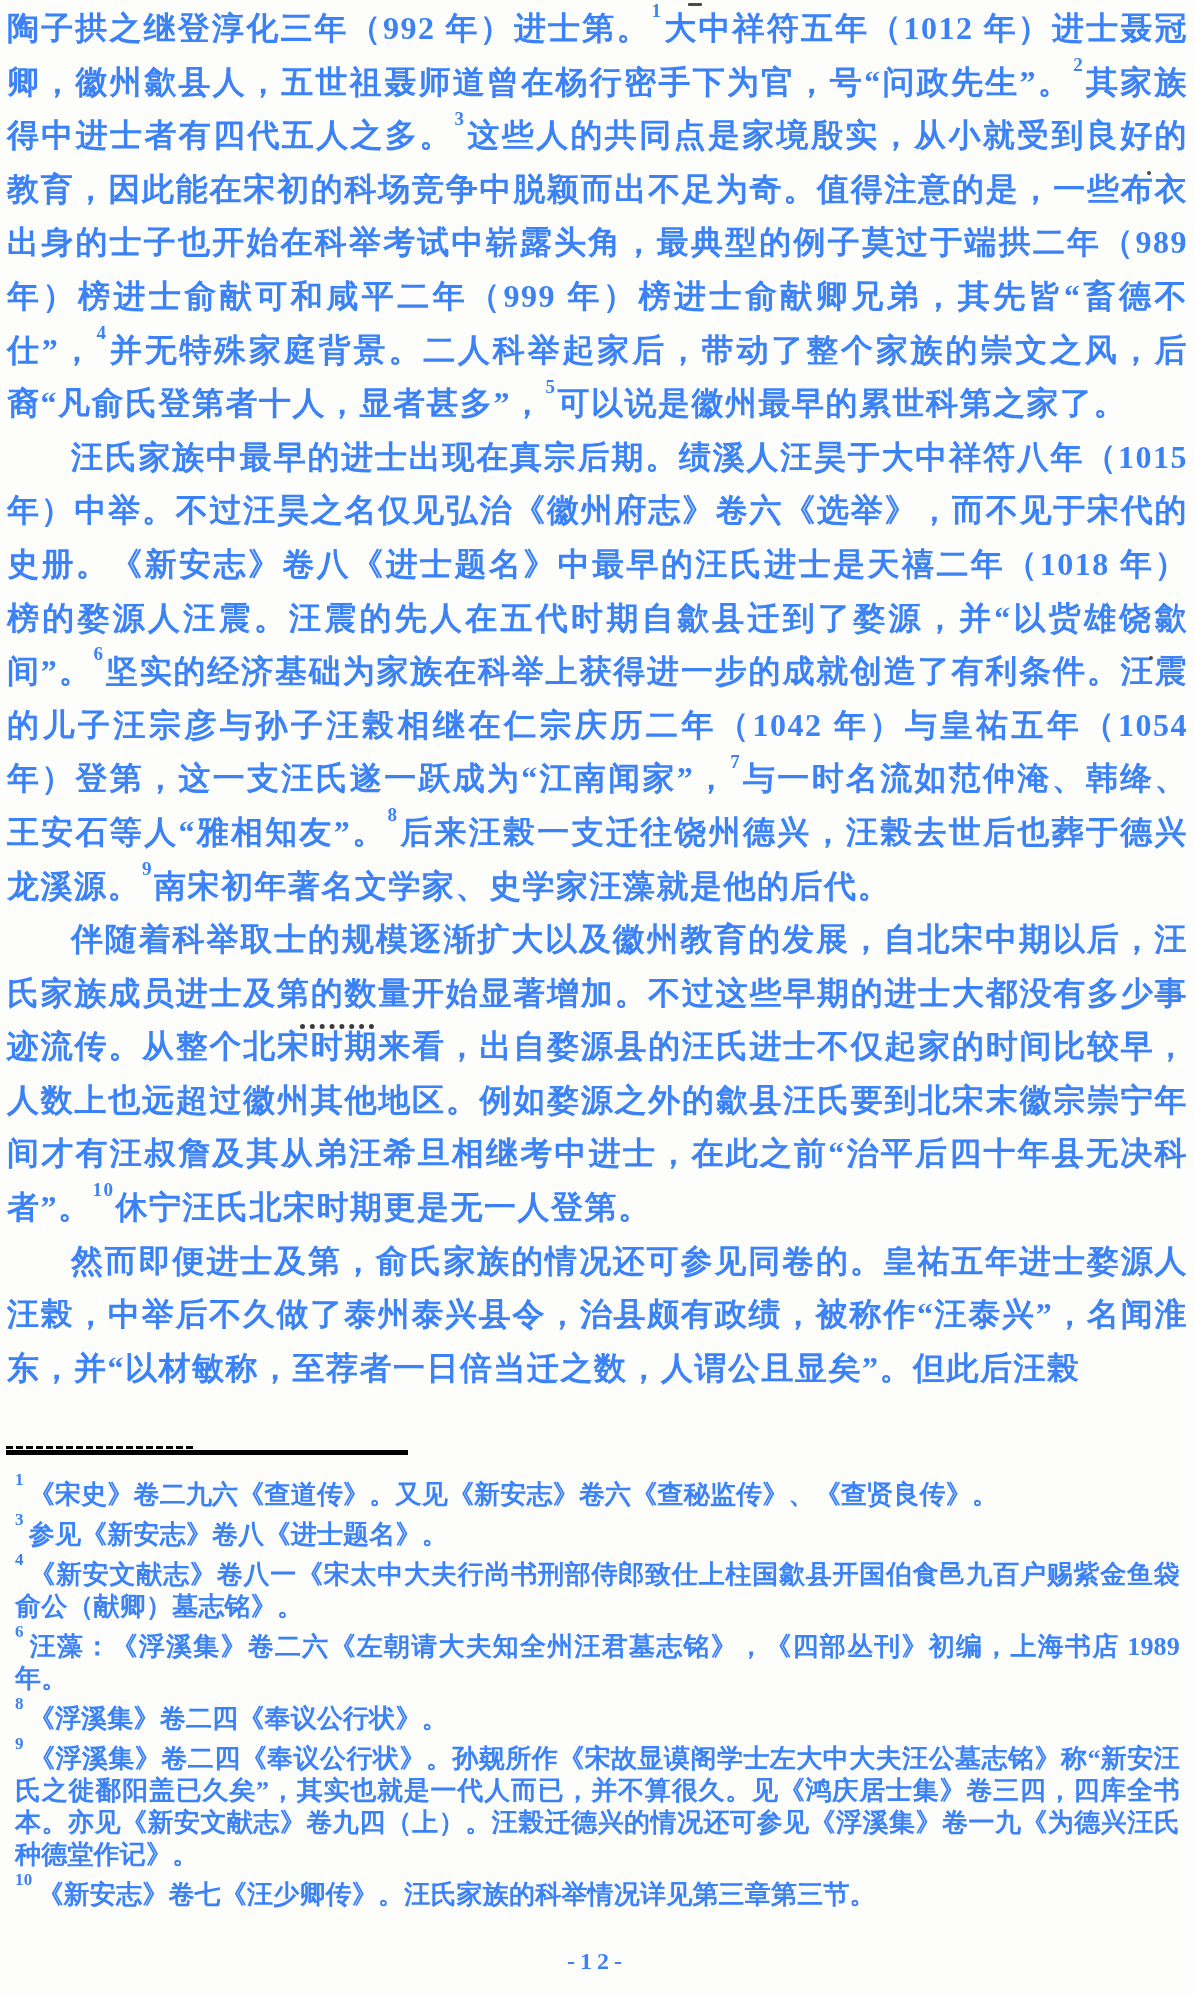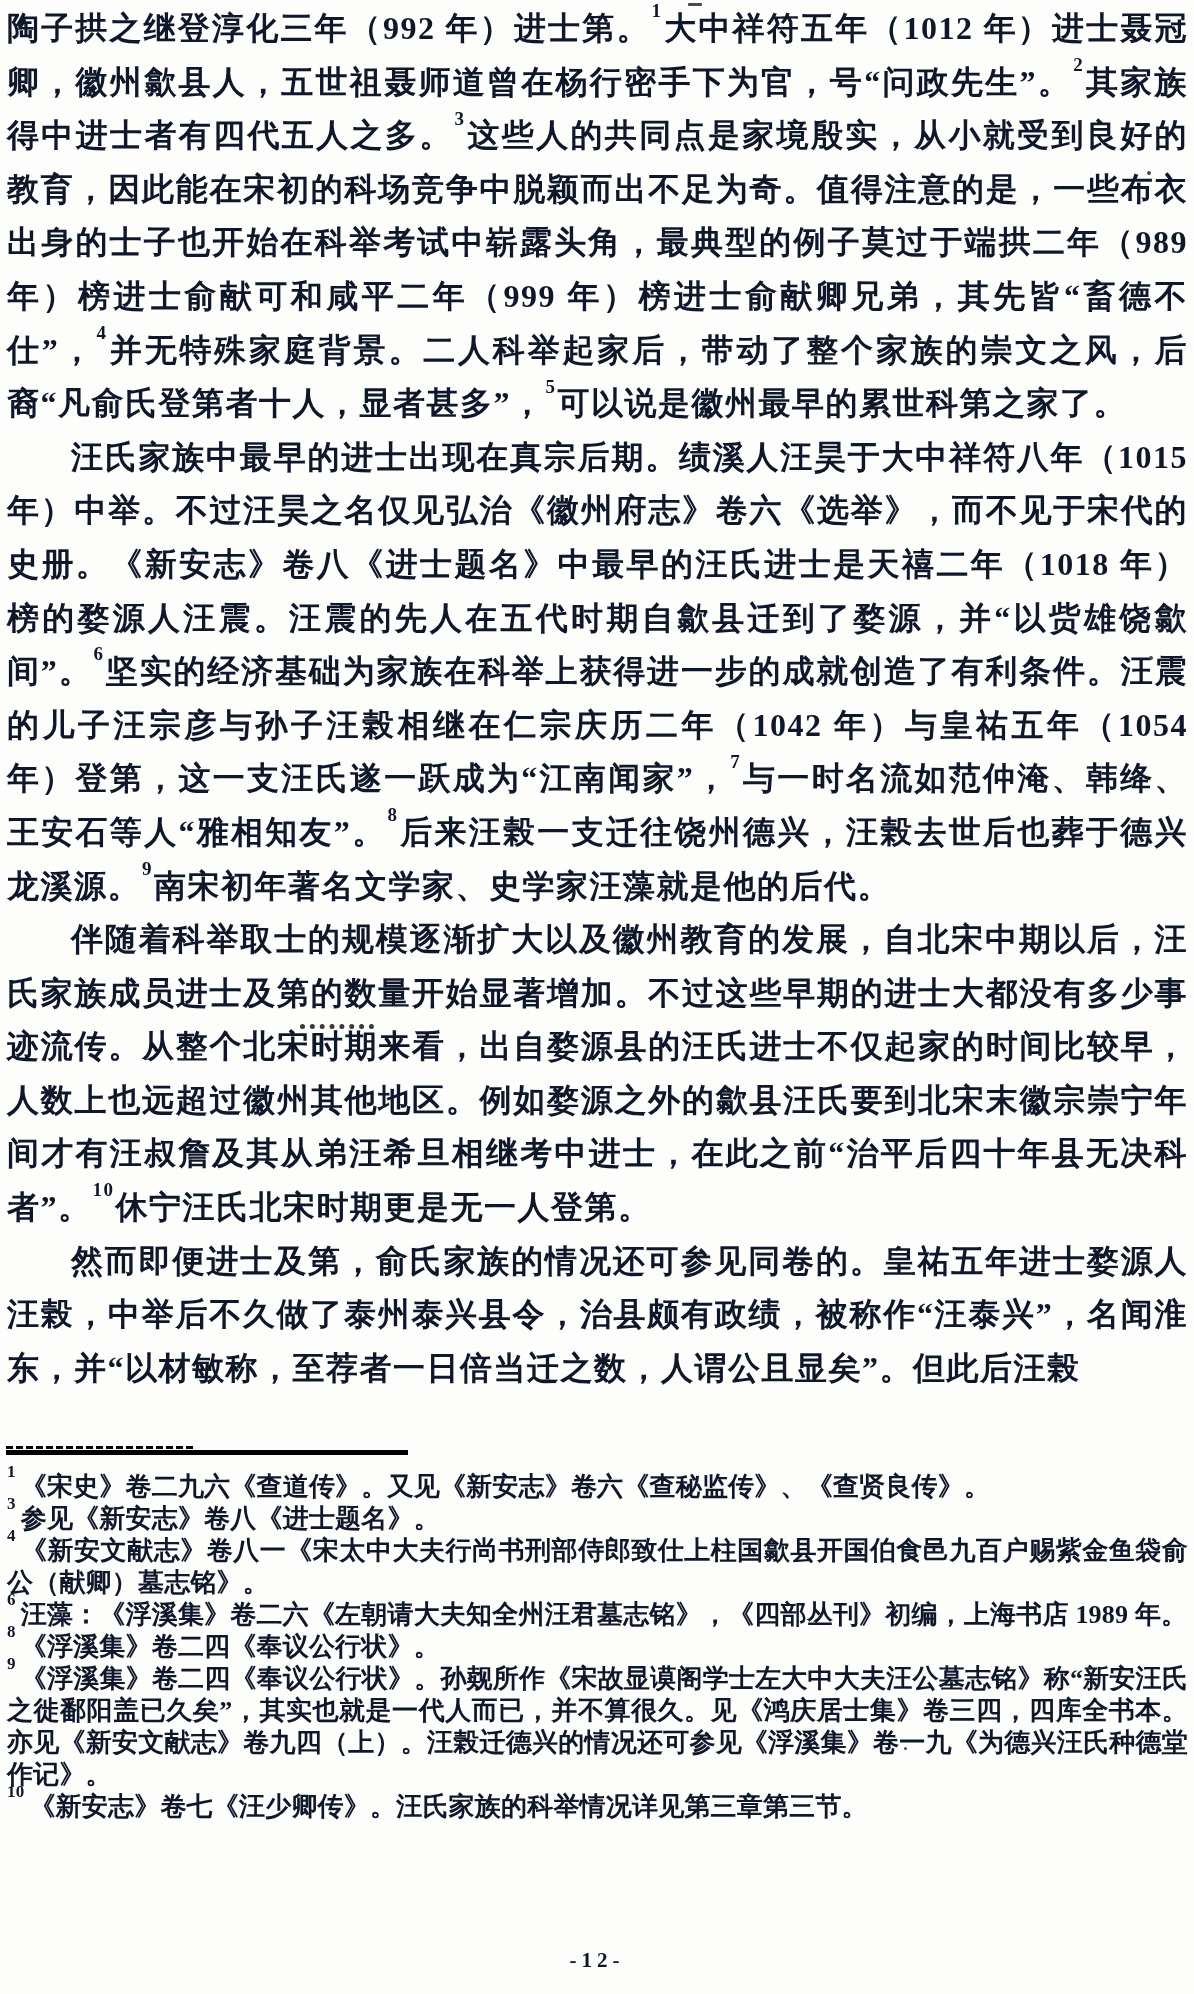--- a/index.html
+++ b/index.html
@@ -6,21 +6,21 @@
   body {
     width: 1194px; height: 1994px;
     background: #ffffff;
     font-family: "Liberation Serif", "DejaVu Serif", serif;
     overflow: hidden;
   }
   .page {
     position: relative;
     width: 1194px; height: 1994px;
     background: #fdfdfc;
-    color: #0f172a;
+    color: #3b82f6;
   }
   
   .main-text {
     position: absolute;
     top: 2px; left: 7px;
     width: 1181px;
     font-size: 32px;
     line-height: 53.6px;
     letter-spacing: 1.5px;
     font-weight: 700;
@@ -56,36 +56,36 @@
     position: absolute;
     top: 1471px; left: 7px;
     width: 1181px;
     font-size: 26px;
     line-height: 32px;
     letter-spacing: 0.2px;
     font-weight: 600;
     text-align: justify;
     text-justify: inter-ideograph;
   }
-  .footnotes .fn { margin: 0; font-family: Liberation Serif, serif; }
+  .footnotes .fn { margin: 8px; font-family: Liberation Serif, serif; }
   .footnotes sup.fn-marker {
     font-size: 17px;
     font-weight: 700;
     line-height: 0;
     position: relative;
     top: -8px;
     margin-right: 5px;
   }
   
   .page-number {
     position: absolute;
     top: 1948px; left: 0;
     width: 100%;
     text-align: center;
-    font-size: 21px;
+    font-size: 24px;
     font-weight: 700;
     letter-spacing: 5px;
   }
   
   .emphasis-dots {
     position: absolute;
     top: 1024px; left: 300px;
     width: 74px; height: 0;
     border-top: 5px dotted #3a3a3a;
   }

